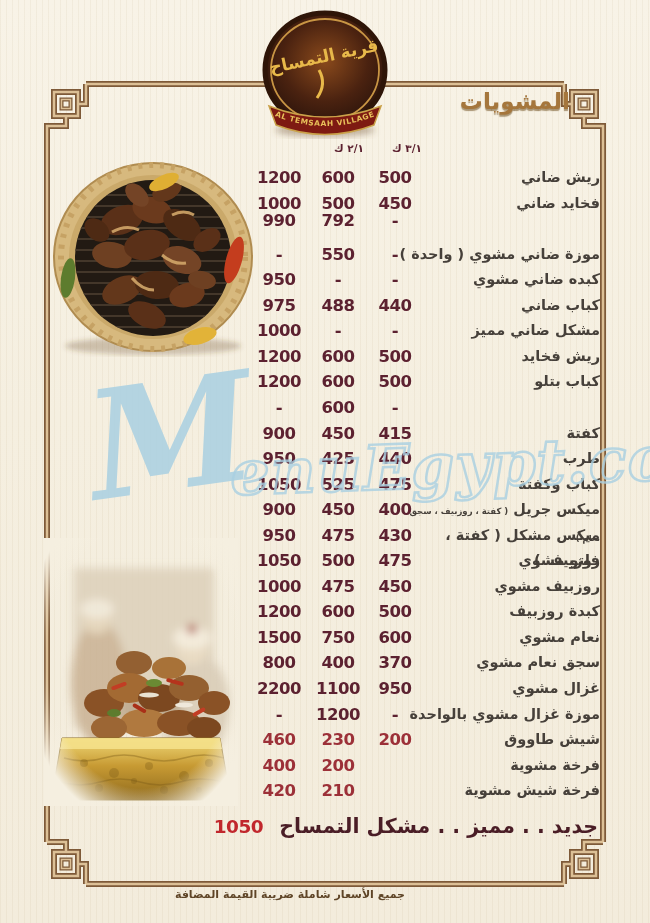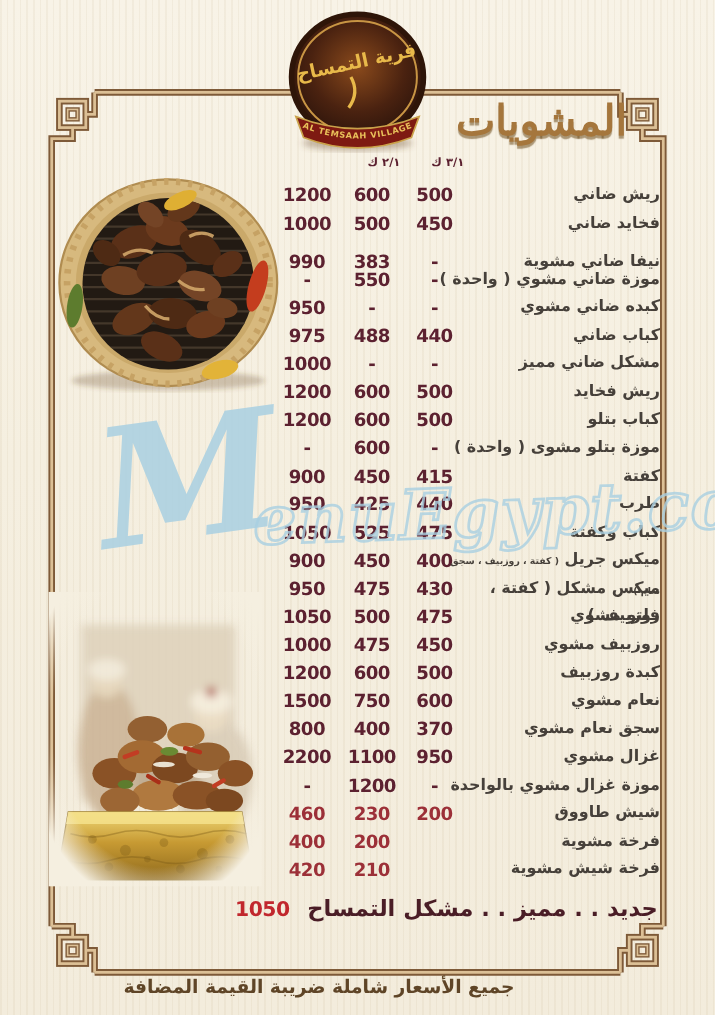--- a/index.html
+++ b/index.html
@@ -12,23 +12,22 @@
   }
   .frame-svg,.art-svg{position:absolute;pointer-events:none;}
   .frame-svg{left:0;top:0;}
 
   
   .logo{position:absolute;left:255px;top:10px;width:140px;height:132px;z-index:6;}
 
   
   .title{
     position:absolute;top:88px;right:80px;z-index:3;direction:rtl;
-    font-size:38px;font-weight:bold;color:var(--title);
+    font-size:23px;font-weight:bold;color:var(--title);
     text-shadow:0 2px 1px rgba(108,74,26,0.55);
-    font-family:Liberation Serif, serif;
   }
 
   
   .col-label{
     position:absolute;top:142px;z-index:3;direction:rtl;
     font-size:10.5px;font-weight:bold;color:var(--price);
   }
   .col-label.half{left:312px;width:52px;}
   .col-label.third{left:368px;width:54px;}
 
@@ -60,21 +59,21 @@
 
   
   .promo{
     position:absolute;top:814px;right:52px;z-index:3;direction:rtl;
     display:flex;align-items:baseline;gap:16px;
   }
   .promo-text{font-size:20.5px;font-weight:bold;color:var(--promo);text-align:center;}
   .promo-price{font-size:18.5px;font-weight:bold;color:var(--promoPrice);letter-spacing:-0.5px;}
   .vat-note{
     position:absolute;top:888px;left:0;right:70px;z-index:3;text-align:center;direction:rtl;
-    font-size:17px;font-weight:bold;color:var(--footer);
+    font-size:11px;font-weight:bold;color:var(--footer);
   }
 
   .photo{position:absolute;z-index:2;}
   .photo-grill{left:50px;top:160px;width:206px;height:200px;}
   .photo-tray{left:44px;top:538px;width:194px;height:268px;}
 </style>
 </head>
 <body>
 
 <div class="page">
@@ -277,25 +276,24 @@
       <span class="cell c-name"><span class="n">ريش ضاني</span> <span class="c-sub"></span></span>
     </div>
 
     <div class="row" style="top: 190.55px;">
       <span class="cell c-kilo">1000</span>
       <span class="cell c-half">500</span>
       <span class="cell c-third">450</span>
       <span class="cell c-name"><span class="n">فخايد ضاني</span> <span class="c-sub"></span></span>
     </div>
 
-    <div class="row" style="top: 226px;">
+    <div class="row" style="top: 208px;">
       <span class="cell c-kilo">990</span>
-      <span class="cell c-half">383</span>
-      <span class="cell c-third">-</span>
-      <span class="cell c-name"><span class="n">نيفا ضاني مشوية</span> <span class="c-sub"></span></span>
+      <span class="cell c-half">792</span>
+      <span class="cell c-third">-</span>
     </div>
 
     <div class="row" style="top: 241.65px;">
       <span class="cell c-kilo">-</span>
       <span class="cell c-half">550</span>
       <span class="cell c-third">-</span>
       <span class="cell c-name"><span class="n">موزة ضاني مشوي ( واحدة )</span> <span class="c-sub"></span></span>
     </div>
 
     <div class="row" style="top: 267.2px;">
@@ -330,21 +328,20 @@
       <span class="cell c-kilo">1200</span>
       <span class="cell c-half">600</span>
       <span class="cell c-third">500</span>
       <span class="cell c-name"><span class="n">كباب بتلو</span> <span class="c-sub"></span></span>
     </div>
 
     <div class="row" style="top: 394.95px;">
       <span class="cell c-kilo">-</span>
       <span class="cell c-half">600</span>
       <span class="cell c-third">-</span>
-      <span class="cell c-name"><span class="n">موزة بتلو مشوى ( واحدة )</span> <span class="c-sub"></span></span>
     </div>
 
     <div class="row" style="top: 420.5px;">
       <span class="cell c-kilo">900</span>
       <span class="cell c-half">450</span>
       <span class="cell c-third">415</span>
       <span class="cell c-name"><span class="n">كفتة</span> <span class="c-sub"></span></span>
     </div>
 
     <div class="row" style="top: 446.05px;">

